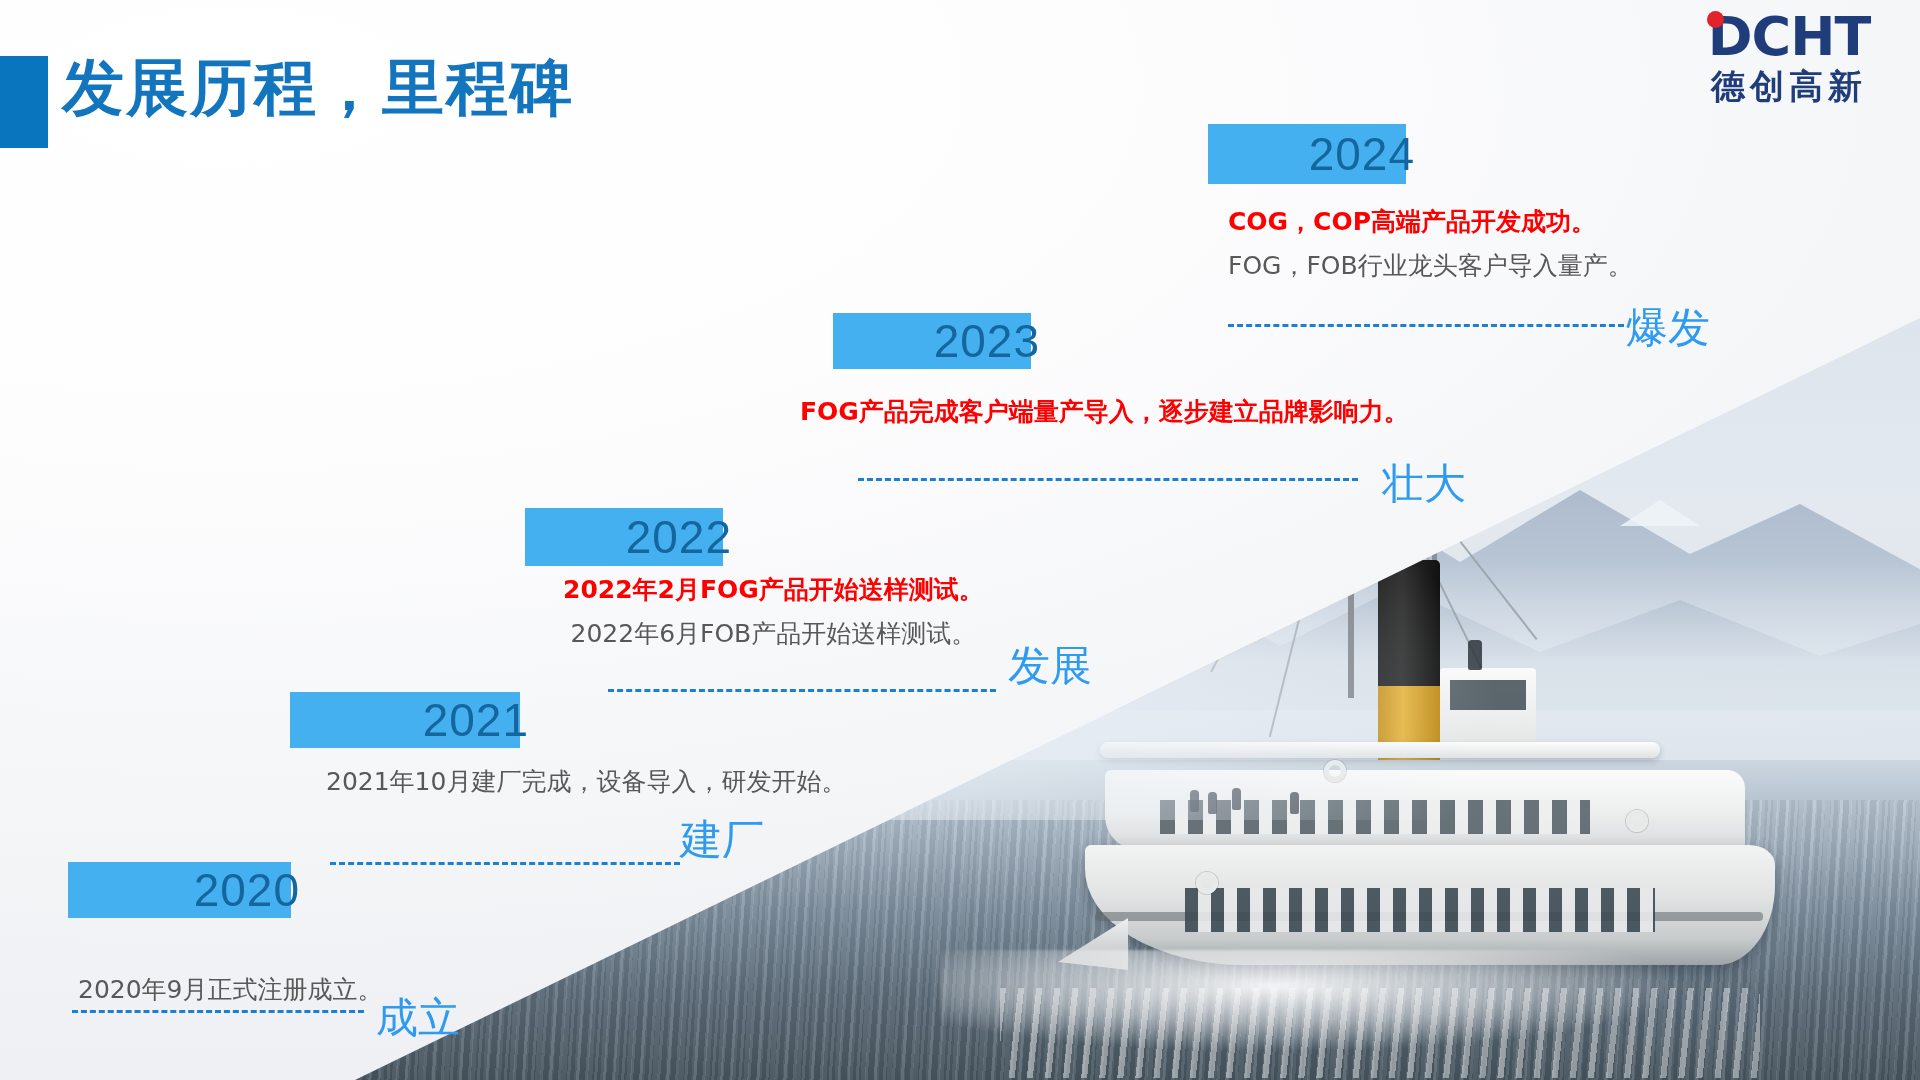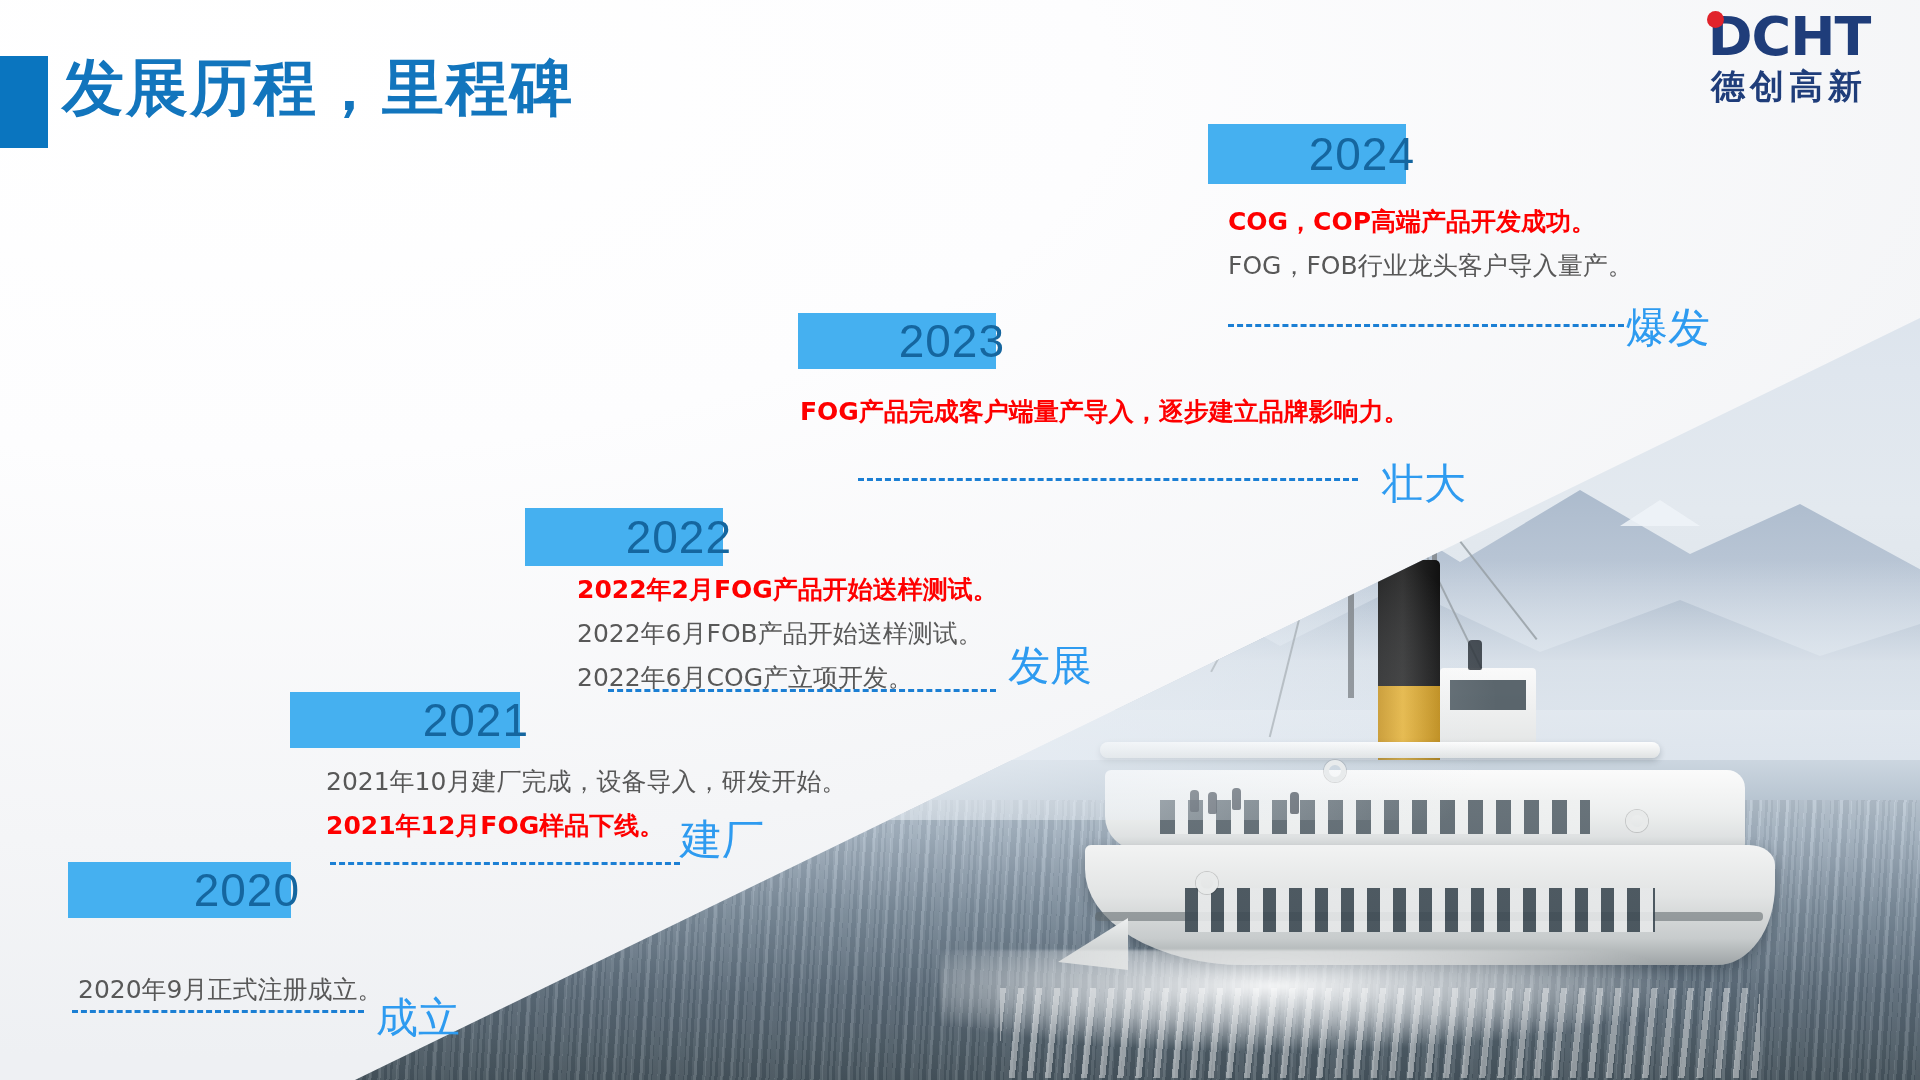--- a/index.html
+++ b/index.html
@@ -236,27 +236,27 @@
     font-family:"DejaVu Sans","Liberation Sans",sans-serif;
   }
 
   
   
   #ms2024 .year-box{ left:1208px; top:124px; width:198px; height:60px; }
   #ms2024 .lines   { left:1228px; top:200px; }
   #ms2024 .dash    { left:1228px; top:324px; width:396px; }
   #ms2024 .phase   { left:1626px; top:300px; }
   
-  #ms2023 .year-box{ left:798px; top:313px; width:198px; height:56px; }
+  #ms2023 .year-box{ left:833px; top:313px; width:198px; height:56px; }
   #ms2023 .lines   { left:800px; top:390px; }
   #ms2023 .dash    { left:858px; top:478px; width:500px; }
   #ms2023 .phase   { left:1382px; top:456px; }
   
   #ms2022 .year-box{ left:525px; top:508px; width:198px; height:58px; }
-  #ms2022 .lines   { left:577px; top:568px; }
+  #ms2022 .lines   { left:563px; top:568px;text-align:center; }
   #ms2022 .dash    { left:608px; top:689px; width:388px; }
   #ms2022 .phase   { left:1008px; top:638px; }
   
   #ms2021 .year-box{ left:290px; top:692px; width:230px; height:56px; }
   #ms2021 .lines   { left:326px; top:760px; }
   #ms2021 .dash    { left:330px; top:862px; width:350px; }
   #ms2021 .phase   { left:680px; top:812px; }
   
   #ms2020 .year-box{ left:68px; top:862px; width:223px; height:56px; }
   #ms2020 .lines   { left:78px; top:968px; }
@@ -347,33 +347,31 @@
     <div class="phase">壮大</div>
   </div>
 
   <div class="ms" id="ms2022">
     <div class="year-box">
       <span>2022</span>
     </div>
     <div class="lines">
       <div class="red">2022年2月FOG产品开始送样测试。</div>
       <div>2022年6月FOB产品开始送样测试。</div>
-      <div>2022年6月COG产立项开发。</div>
     </div>
     <div class="dash"></div>
     <div class="phase">发展</div>
   </div>
 
   <div class="ms" id="ms2021">
     <div class="year-box">
       <span>2021</span>
     </div>
     <div class="lines">
       <div>2021年10月建厂完成，设备导入，研发开始。</div>
-      <div class="red">2021年12月FOG样品下线。</div>
     </div>
     <div class="dash"></div>
     <div class="phase">建厂</div>
   </div>
 
   <div class="ms" id="ms2020">
     <div class="year-box">
       <span>2020</span>
     </div>
     <div class="lines">

